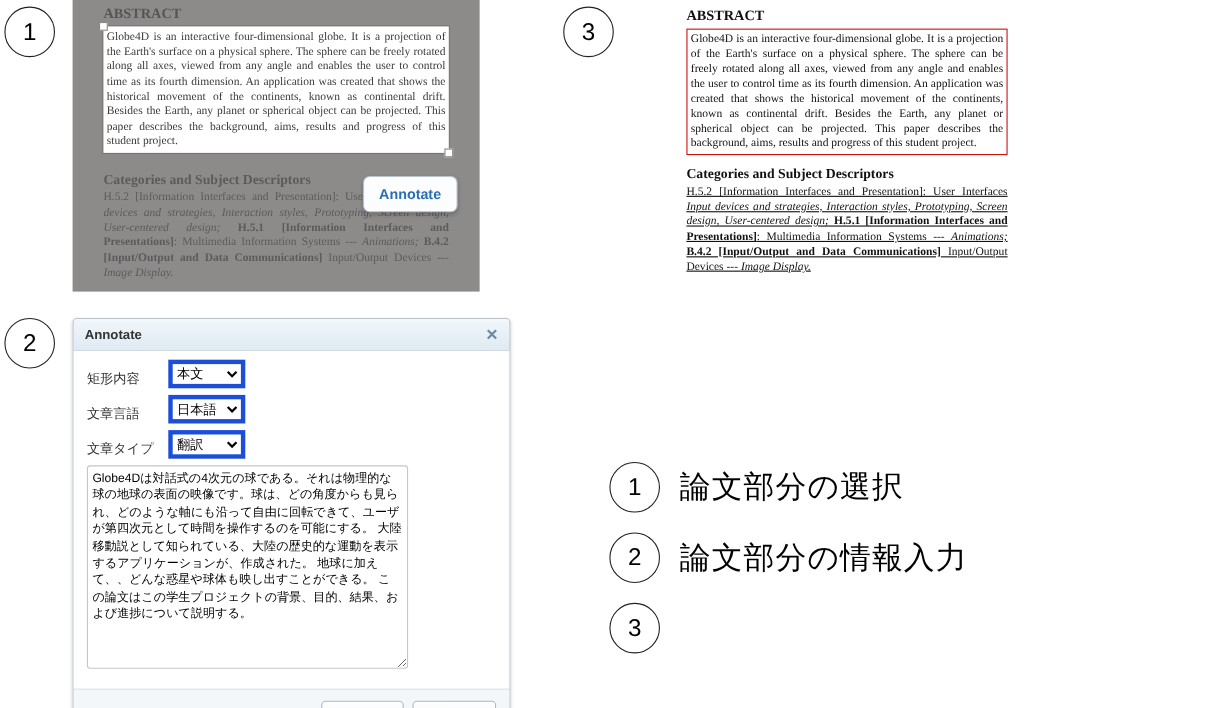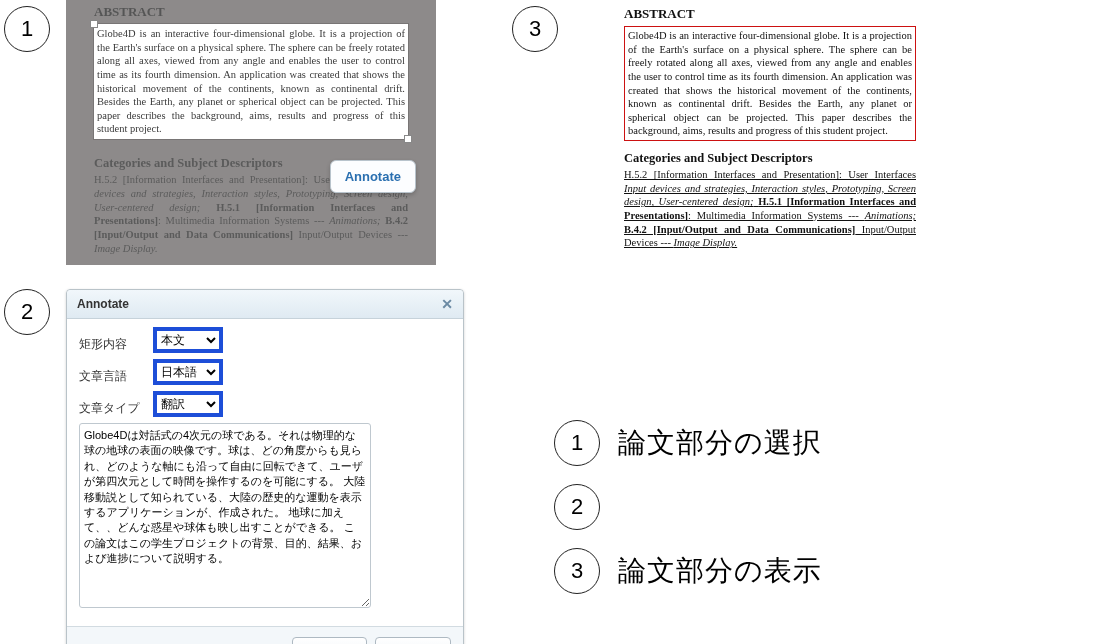--- a/index.html
+++ b/index.html
@@ -214,18 +214,18 @@
   </div>
 </div>
 
 <div class="legend">
   <div class="line">
     <div class="num">1</div>
     <div class="txt">論文部分の選択</div>
   </div>
   <div class="line">
     <div class="num">2</div>
+    <div class="txt">論文部分の情報入力</div>
   </div>
   <div class="line">
     <div class="num">3</div>
-    <div class="txt">論文部分の表示</div>
   </div>
 </div>
 
 </body></html>

